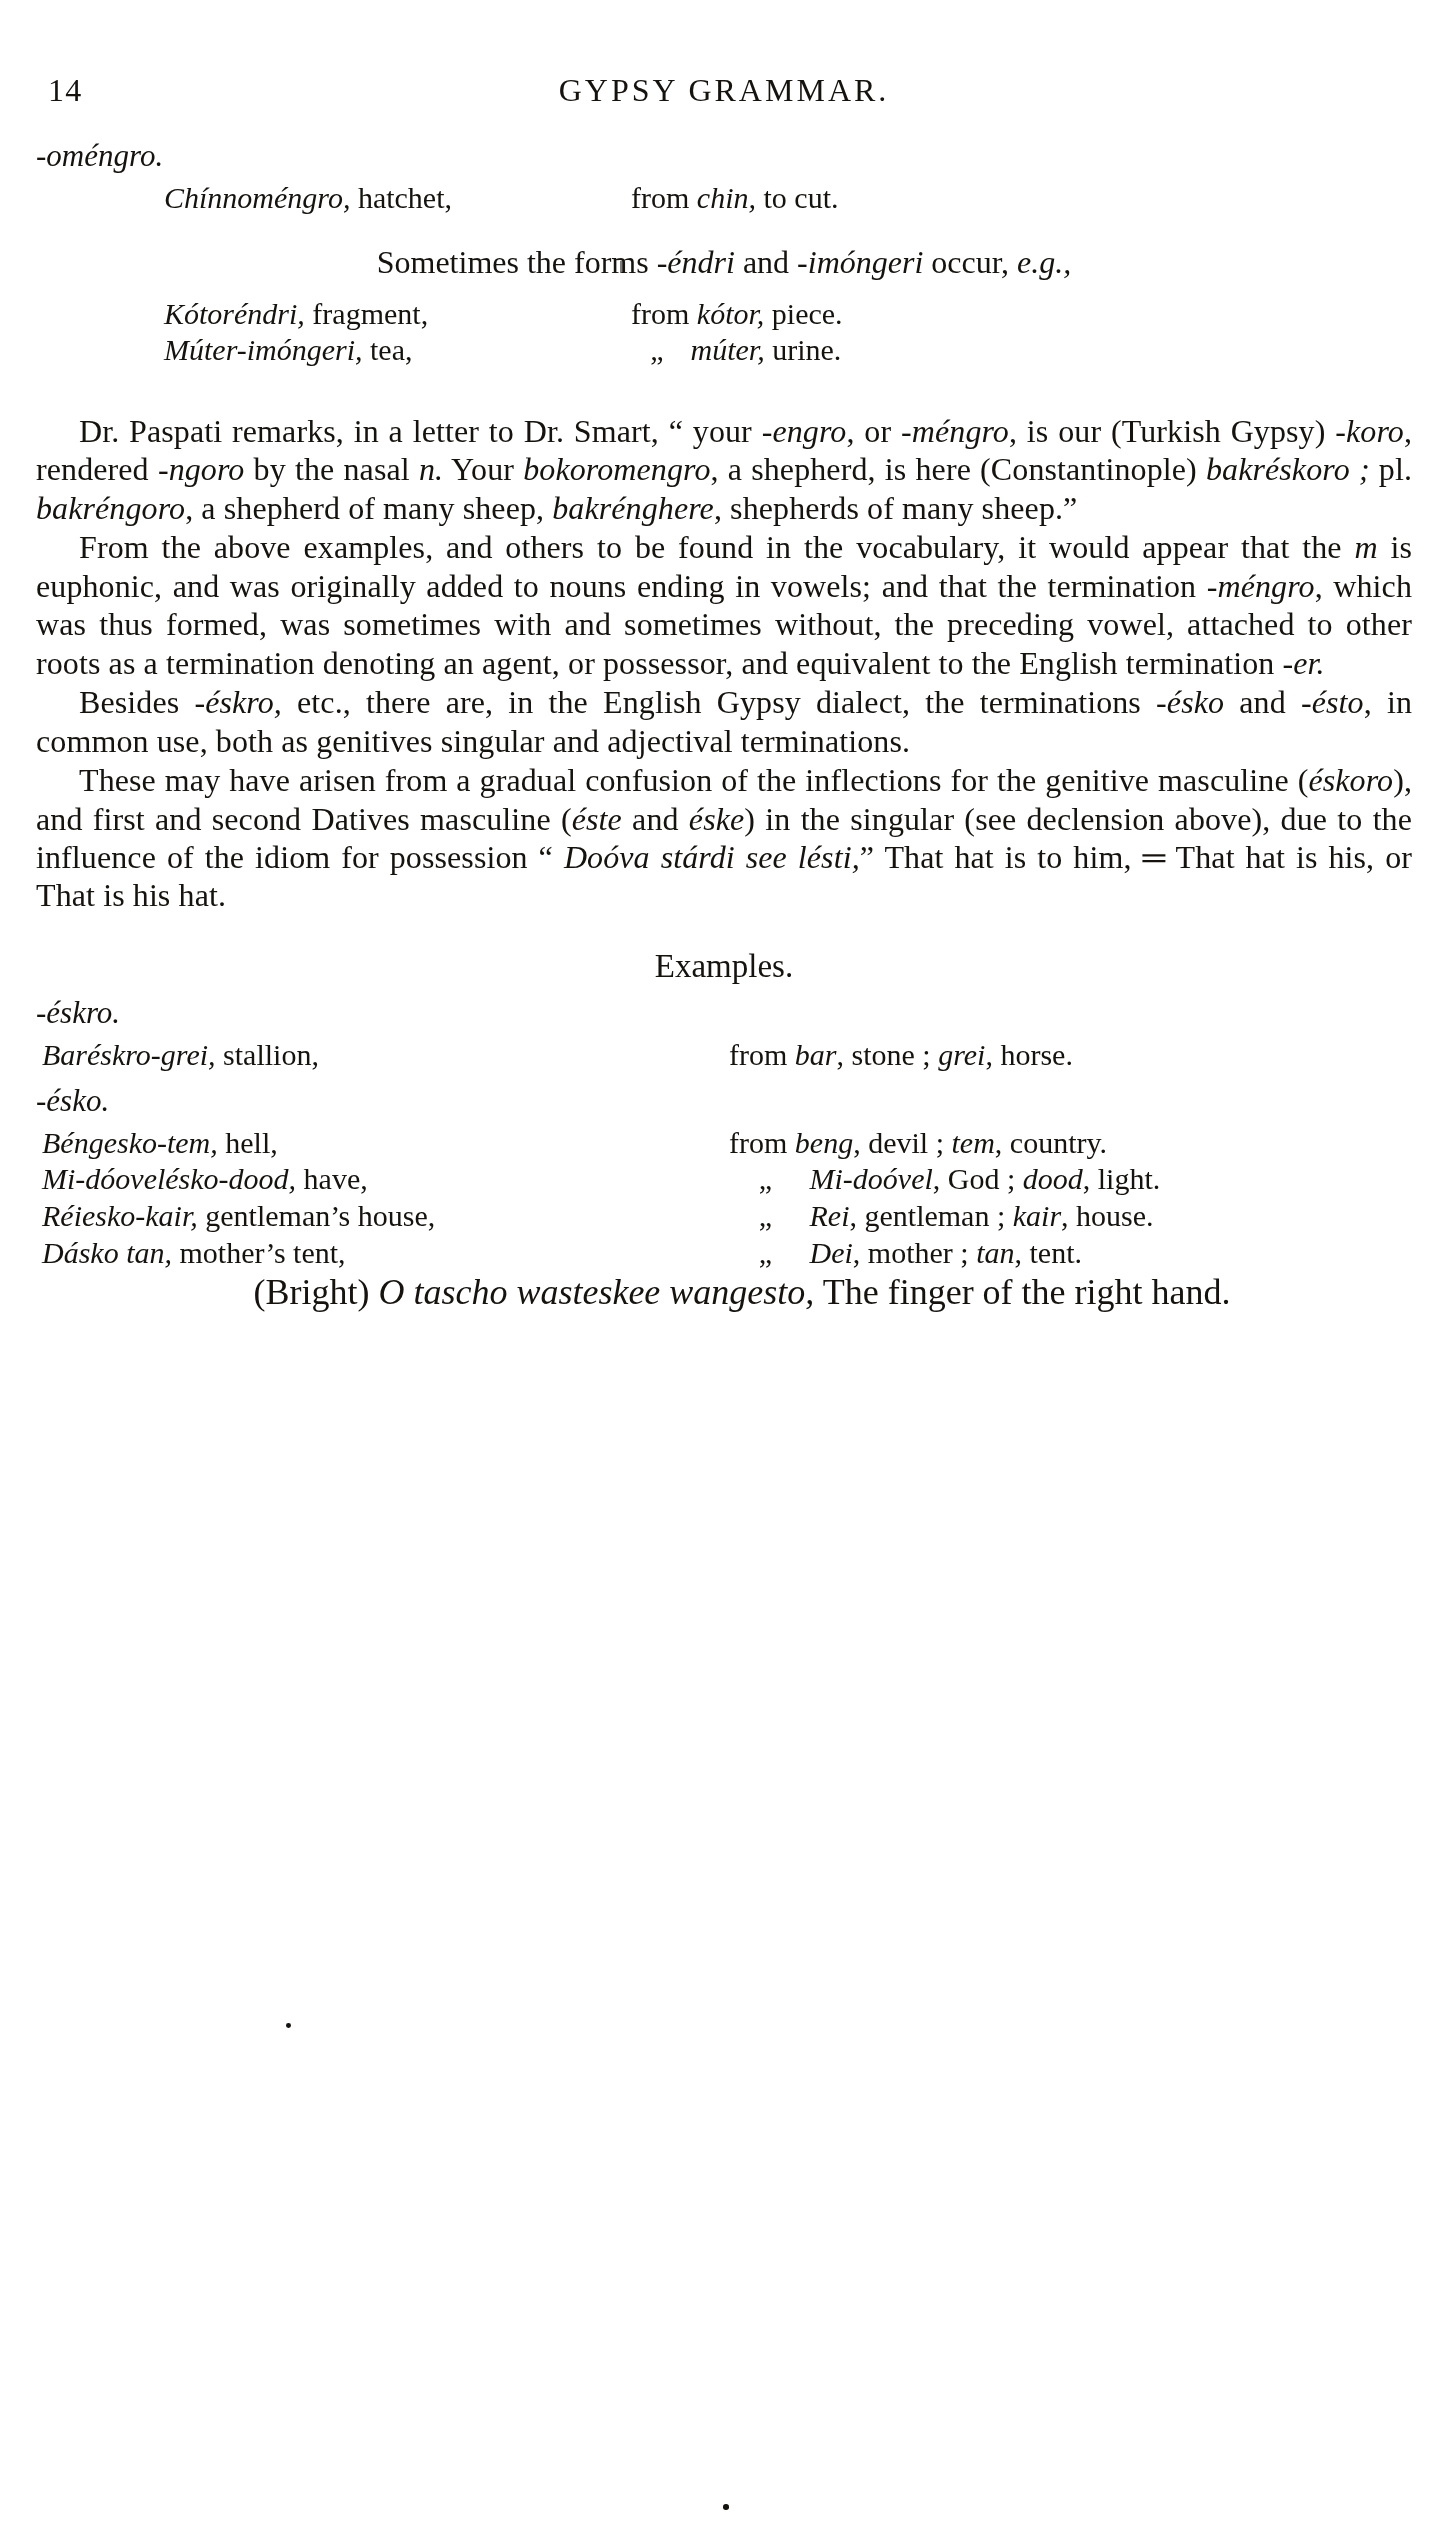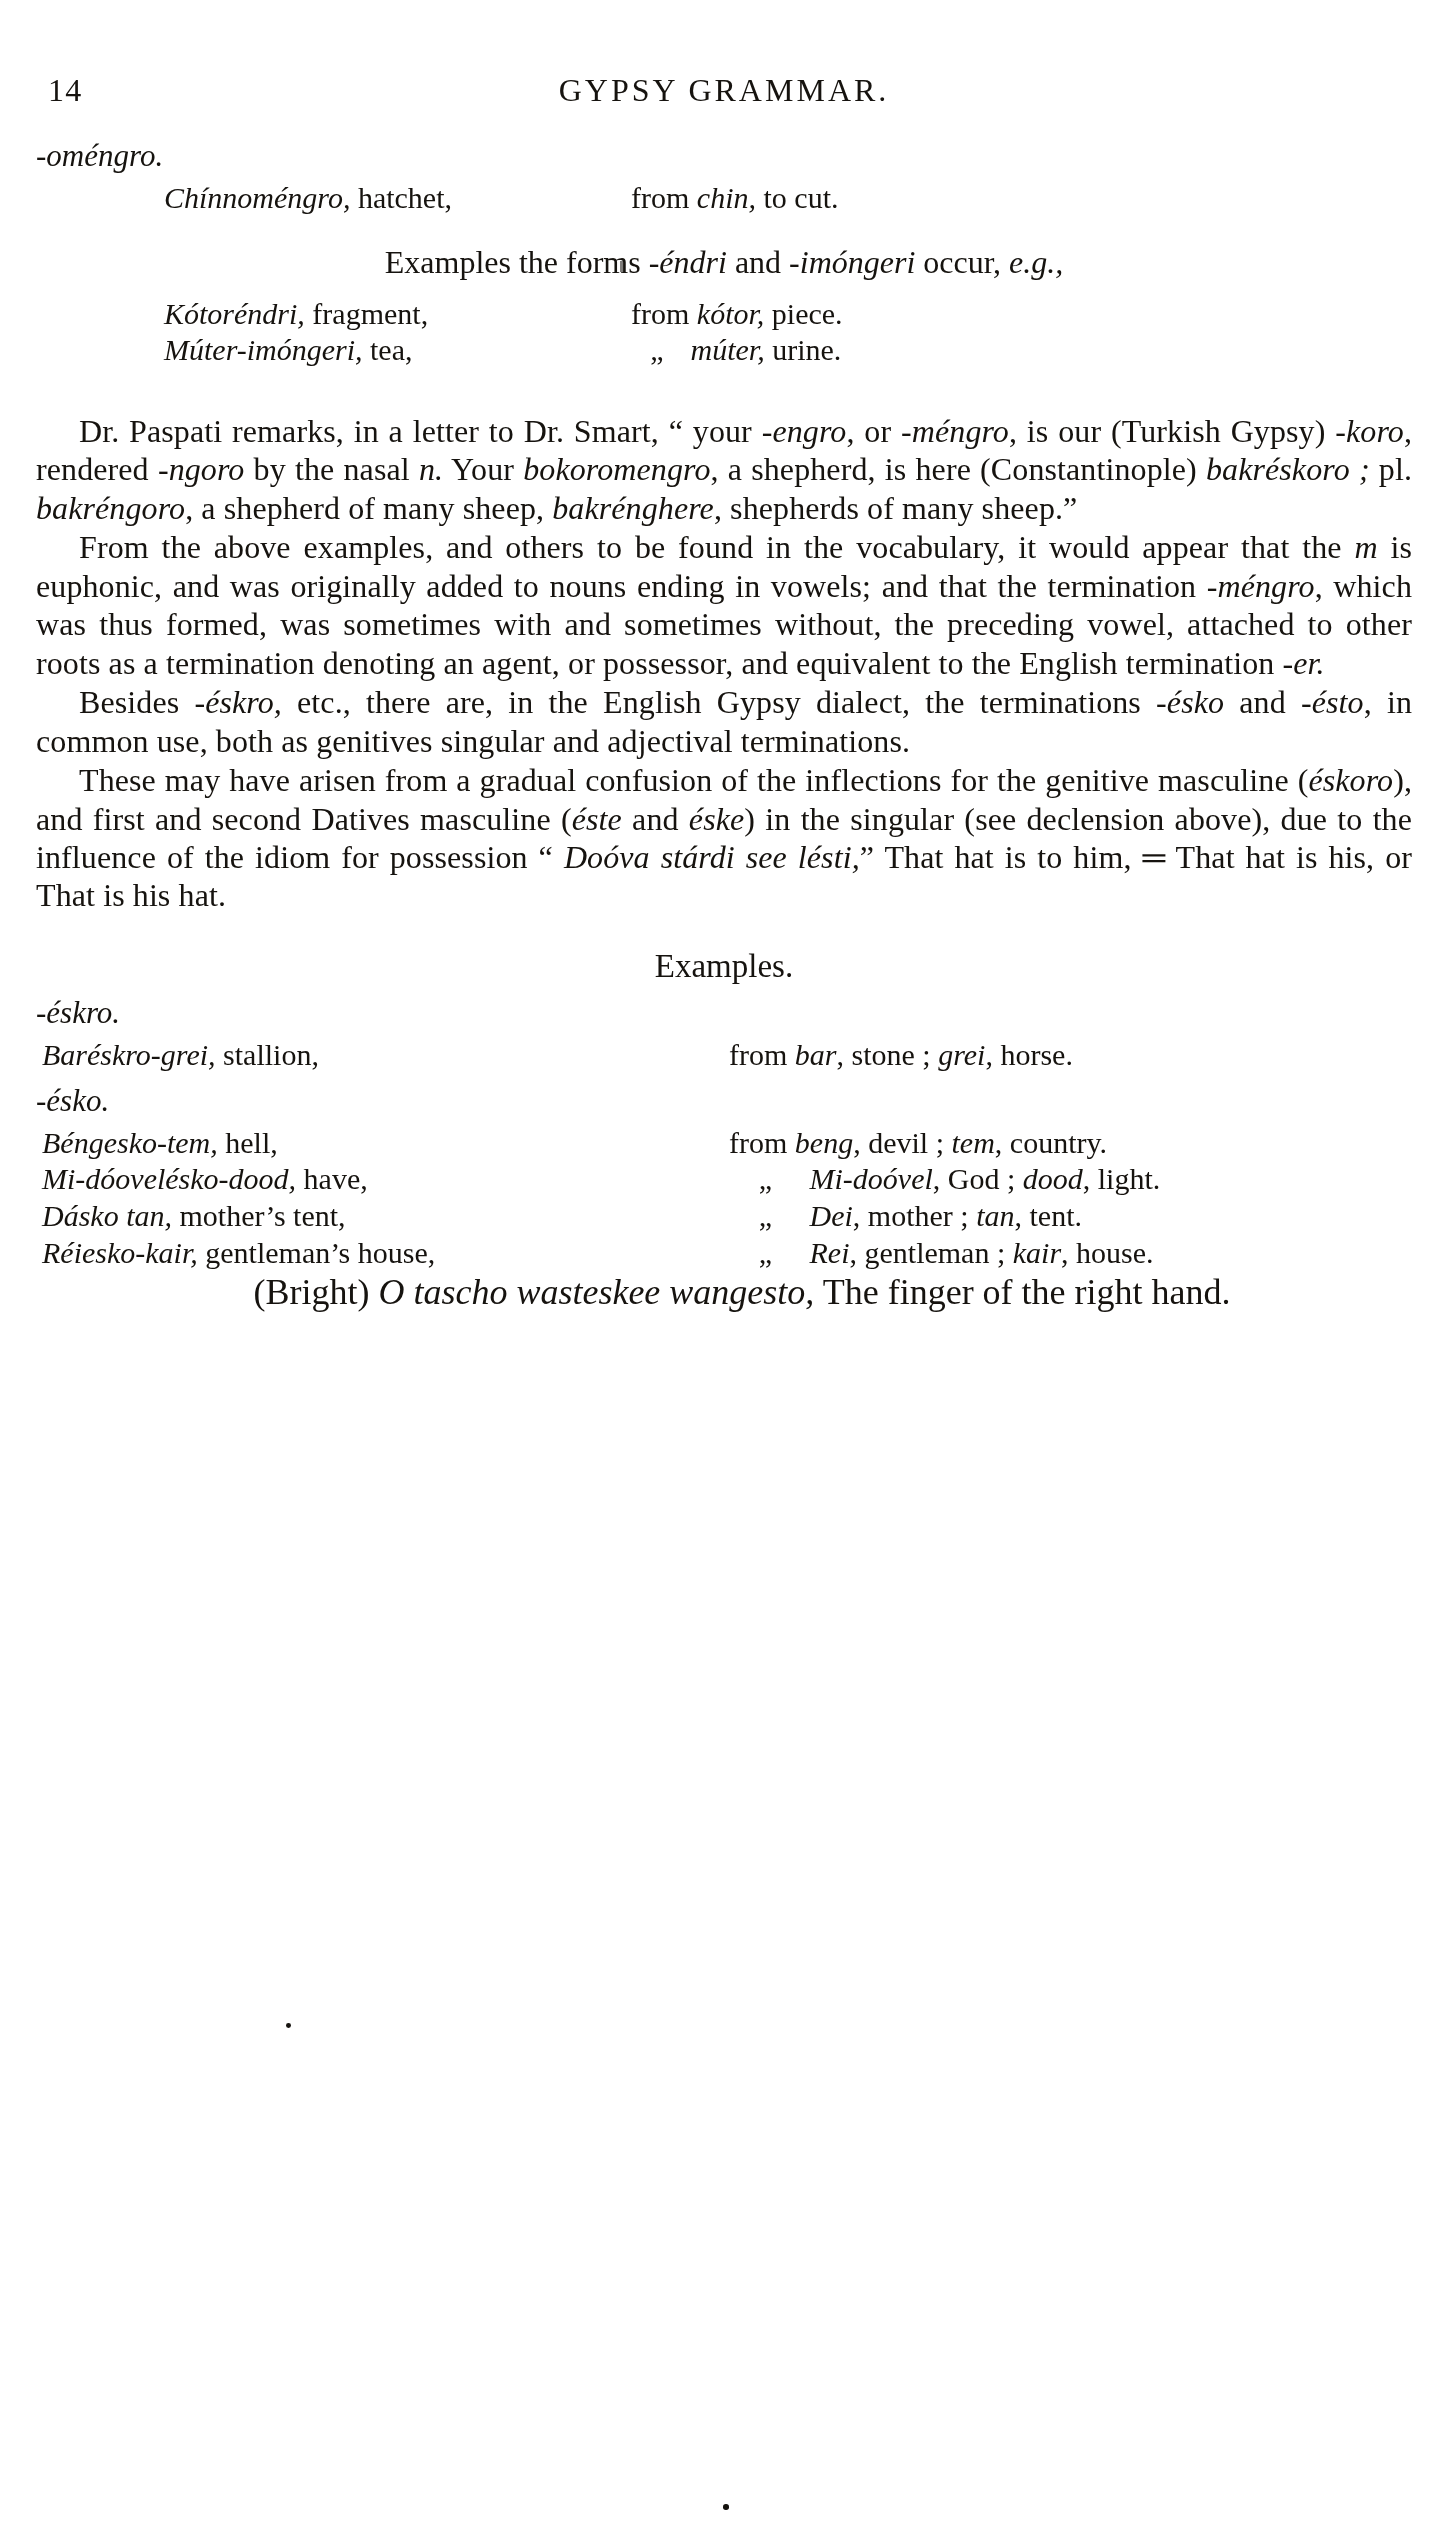--- a/index.html
+++ b/index.html
@@ -175,21 +175,21 @@
       <div class="right">
         <span>from</span>
         <i>chin,</i>
         <span>to cut.</span>
       </div>
     </div>
 
     <div class="spacer-md"></div>
 
     <p class="center">
-      <span>Examples the forms </span><i>-éndri</i><span> and </span><i>-imóngeri</i><span> occur, </span><i>e.g.,</i>
+      <span>Sometimes the forms </span><i>-éndri</i><span> and </span><i>-imóngeri</i><span> occur, </span><i>e.g.,</i>
     </p>
 
     <div class="spacer-sm"></div>
 
     <div class="gloss">
       <div class="left">
         <i>Kótoréndri,</i>
         <span>fragment,</span>
       </div>
       <div class="right">
@@ -254,37 +254,37 @@
         <span>have,</span>
       </div>
       <div class="right">
         <span class="dq2">„</span>
         <span id="esko-r1"><i>Mi-doóvel</i><span>, God ; </span><i>dood</i><span>, light.</span></span>
       </div>
     </div>
 
     <div class="gloss ex">
       <div class="left">
+        <i>Réiesko-kair,</i>
+        <span>gentleman’s house,</span>
+      </div>
+      <div class="right">
+        <span class="dq2">„</span>
+        <span id="esko-r3"><i>Rei</i><span>, gentleman ; </span><i>kair</i><span>, house.</span></span>
+      </div>
+    </div>
+
+    <div class="gloss ex">
+      <div class="left">
         <i>Dásko tan,</i>
         <span>mother’s tent,</span>
       </div>
       <div class="right">
         <span class="dq2">„</span>
         <span id="esko-r2"><i>Dei</i><span>, mother ; </span><i>tan</i><span>, tent.</span></span>
-      </div>
-    </div>
-
-    <div class="gloss ex">
-      <div class="left">
-        <i>Réiesko-kair,</i>
-        <span>gentleman’s house,</span>
-      </div>
-      <div class="right">
-        <span class="dq2">„</span>
-        <span id="esko-r3"><i>Rei</i><span>, gentleman ; </span><i>kair</i><span>, house.</span></span>
       </div>
     </div>
 
     <p class="bright-line">
       <span>(Bright) </span><i>O tascho wasteskee wangesto,</i><span> The finger of the right hand.</span>
     </p>
 
   </div>
 
   <span class="stray-dot"></span>

